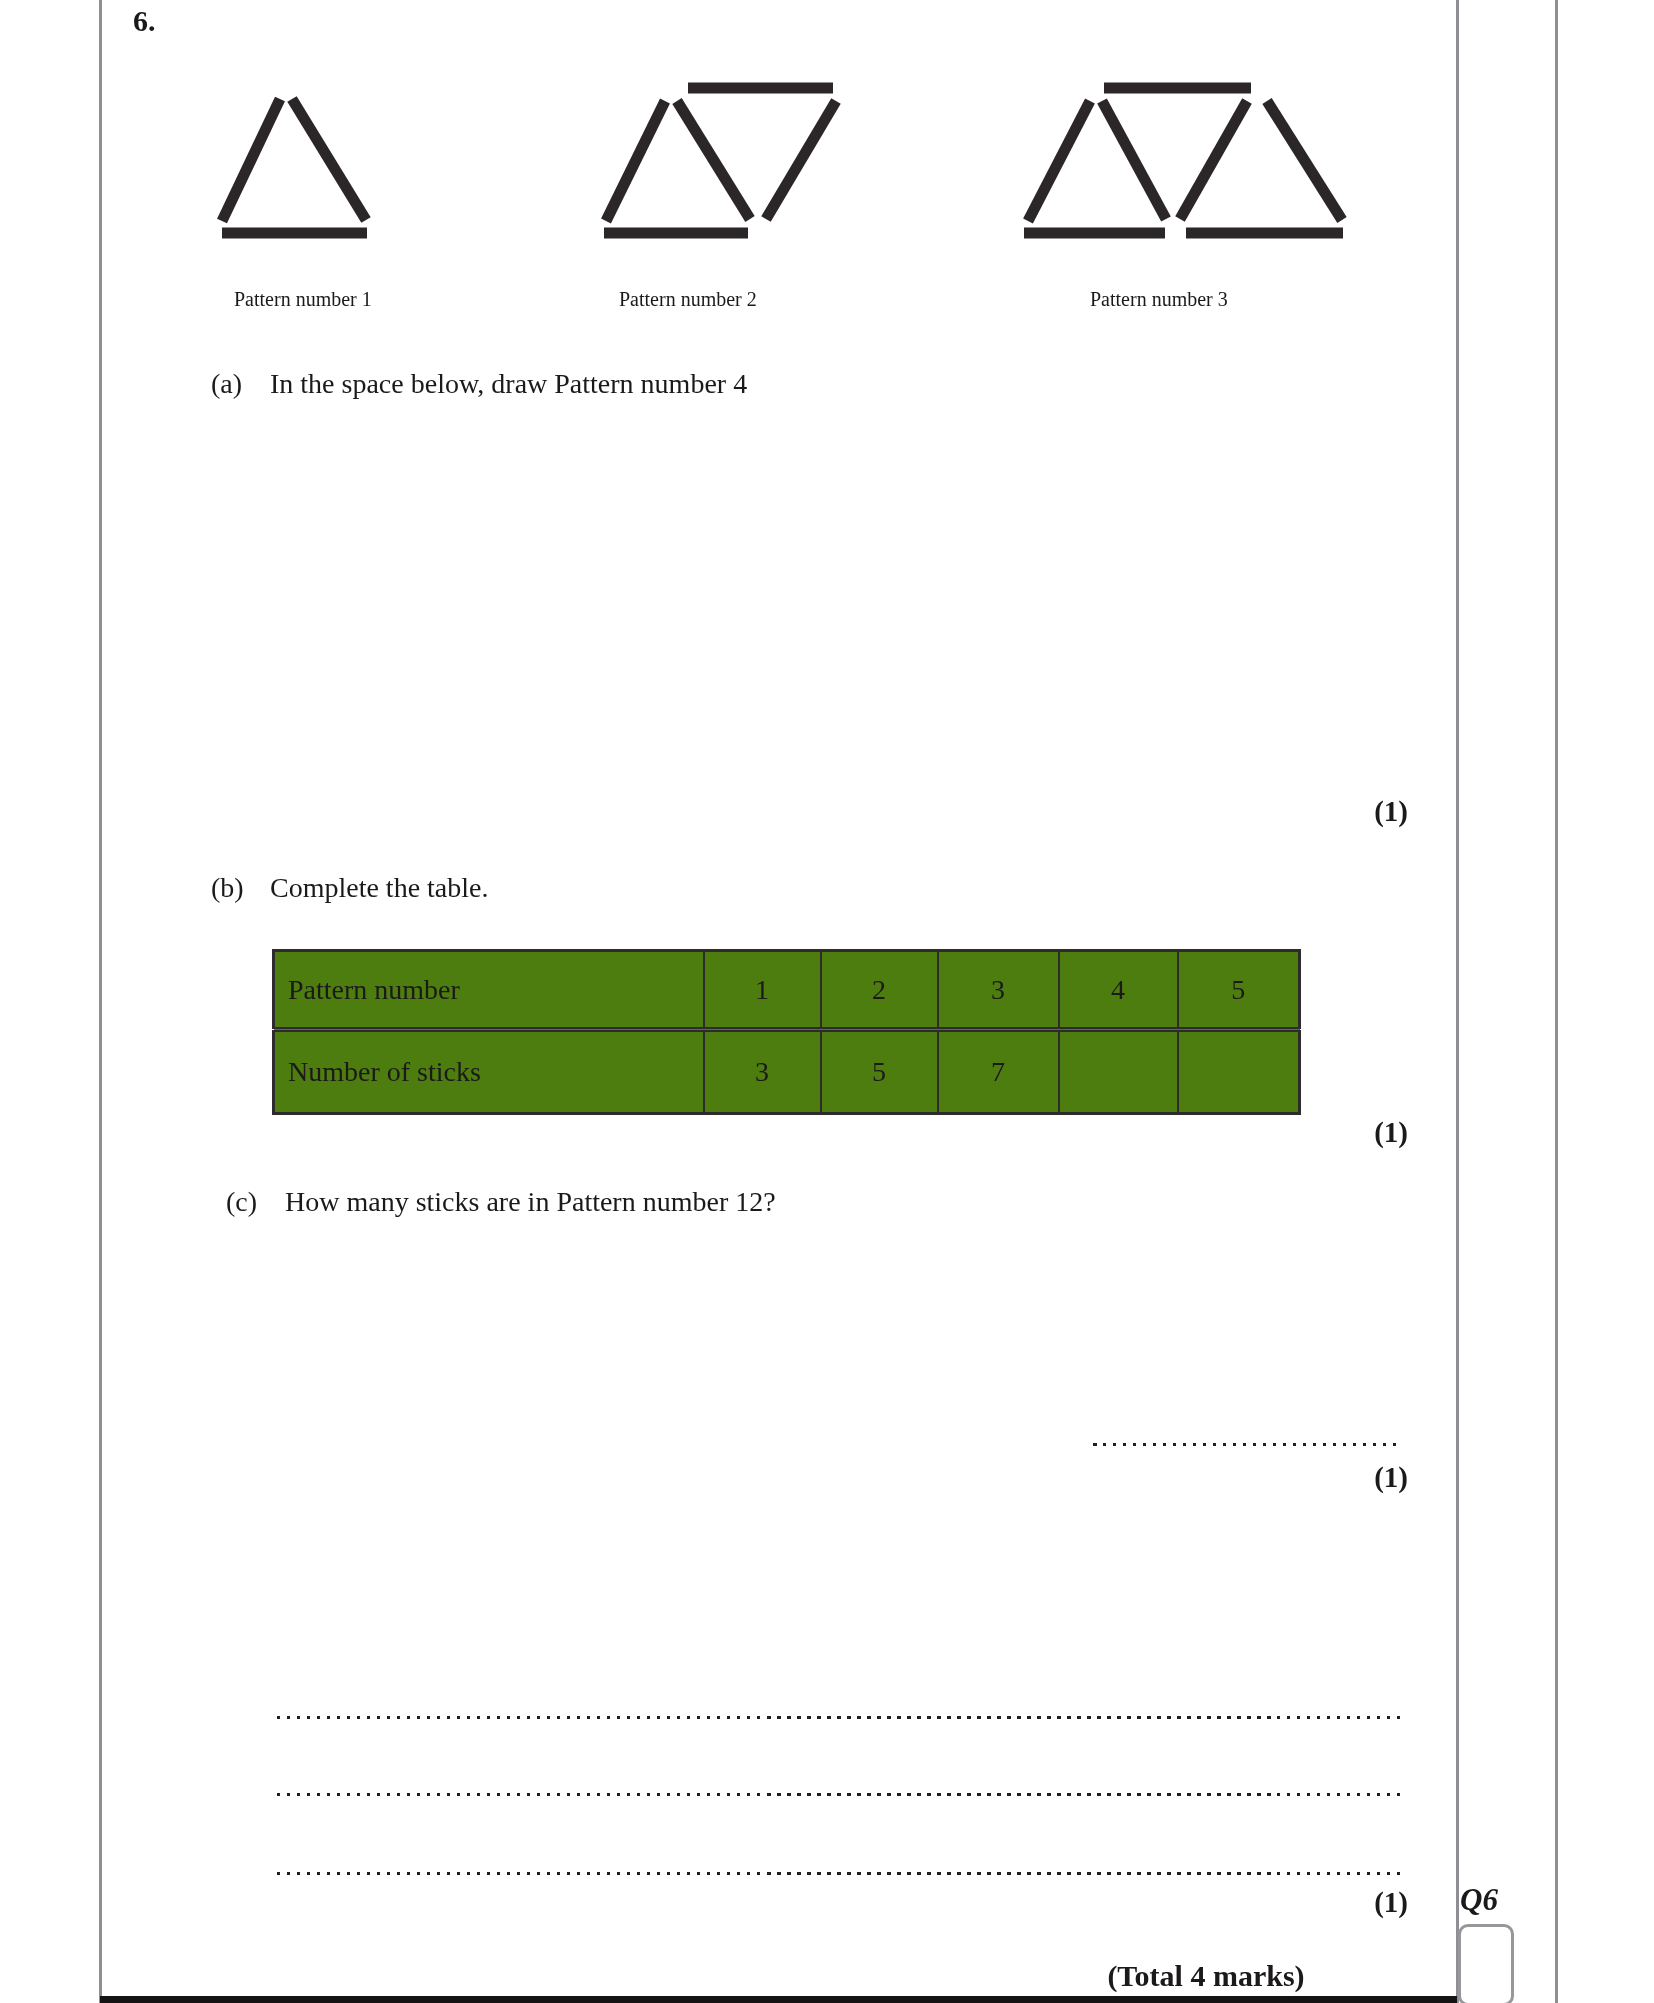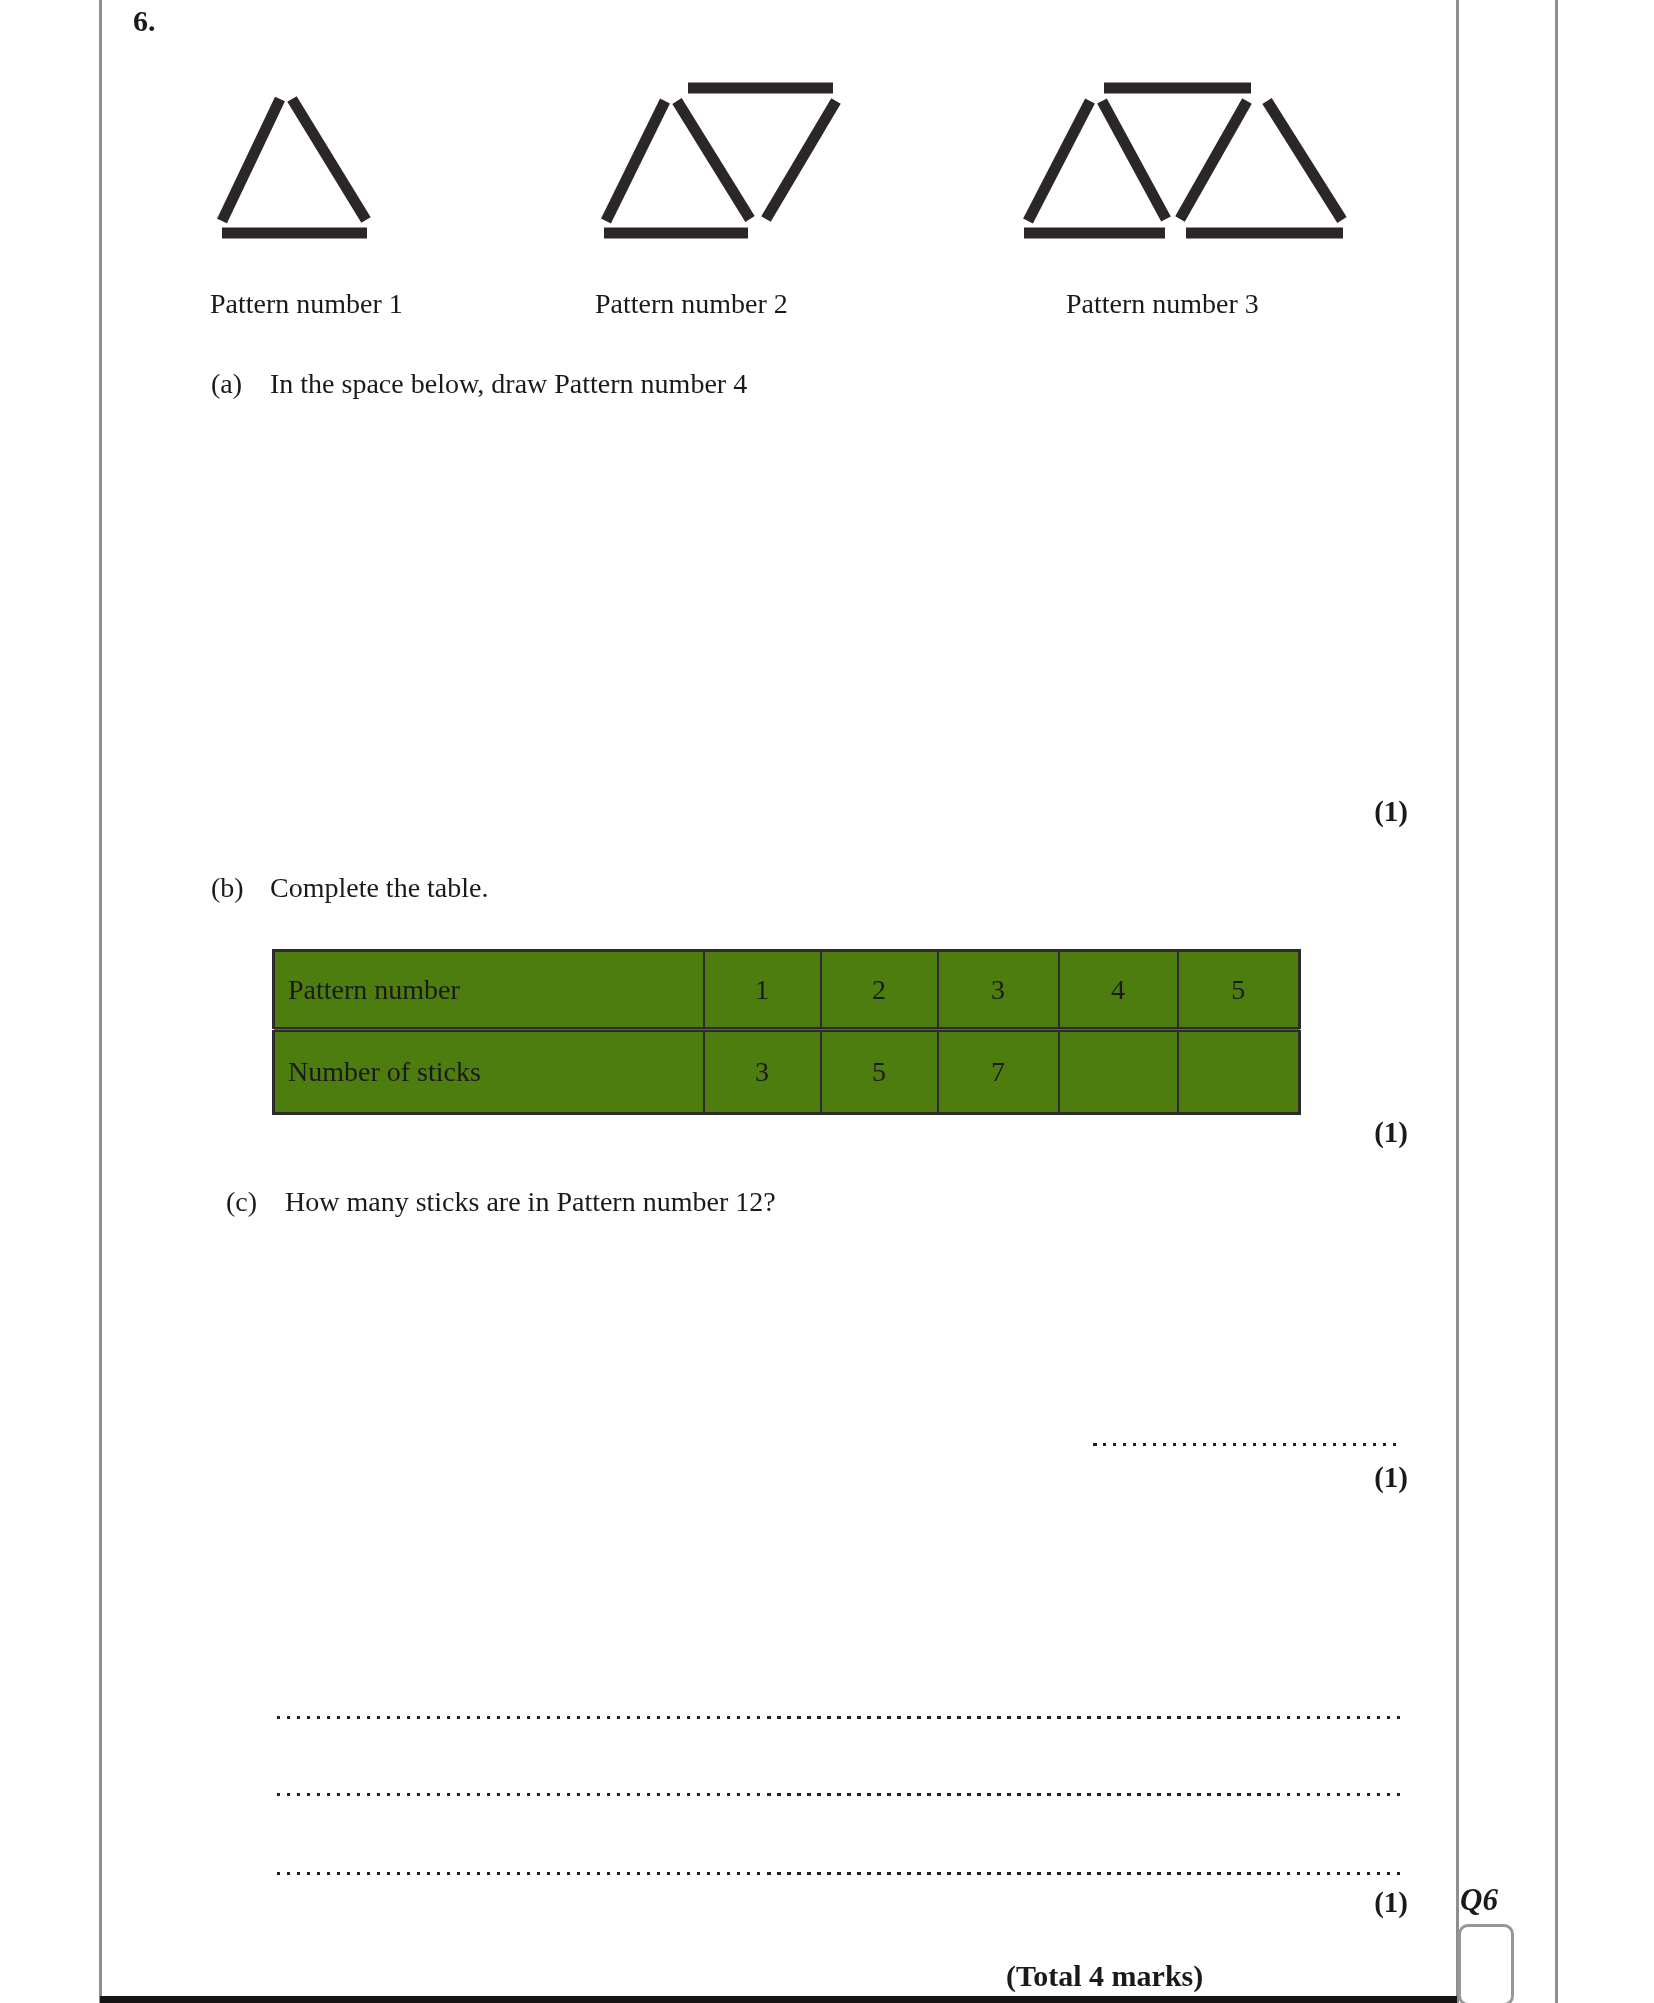--- a/index.html
+++ b/index.html
@@ -12,42 +12,42 @@
     overflow:hidden;
   }
   .abs{position:absolute;}
   .vrule{position:absolute;top:0;width:3px;height:2003px;background:#8e8e93;}
   .bottom-bar{position:absolute;left:100px;top:1996px;width:1357px;height:7px;background:#161314;}
   .qnum{font-weight:bold;font-size:30px;}
   .body-text{font-size:28px;white-space:nowrap;}
   .part{font-size:28px;white-space:nowrap;}
   .plabel{display:inline-block;min-width:44px;}
   .ptext{margin-left:15px;}
-  .pattern-label{position:absolute;font-size:28px;white-space:nowrap;}
+  .pattern-label{position:absolute;font-size:20px;white-space:nowrap;margin-left:24px;}
   .marks{position:absolute;left:1278px;width:130px;text-align:right;font-weight:bold;font-size:29px;}
   .dotline{position:absolute;height:4px;background:repeating-linear-gradient(90deg,#211e1f 0 3.5px,transparent 3.5px 10px);background-position:0 bottom;background-size:100% 3.5px;background-repeat:no-repeat;}
   .answer-space{position:absolute;left:211px;top:420px;width:1190px;height:360px;}
   table.ptable{
     position:absolute;left:272px;top:949px;
     border-collapse:collapse;
     border:3px solid #2e2b2c;
     table-layout:fixed;
   }
   table.ptable td{
     border:2px solid #2e2b2c;
     font-size:28px;
     background:#4d7c0f;
   }
   table.ptable tr.r1 td{border-bottom:5px double #2e2b2c;height:73px;}
   table.ptable tr.r2 td{height:78px;}
   td.lab{padding-left:13px;text-align:left;}
   td.num{text-align:center;}
   .qref{position:absolute;left:1460px;top:1882px;font-weight:bold;font-size:31px;font-style:italic;}
   .scorebox{position:absolute;left:1458px;top:1924px;width:50px;height:76px;border:3px solid #97979b;border-radius:10px;background:#fff;}
-  .total{position:absolute;left:1006px;top:1959px;width:400px;text-align:left;font-weight:bold;font-size:30px;white-space:nowrap;}
+  .total{position:absolute;left:1006px;top:1959px;width:400px;text-align:center;font-weight:bold;font-size:30px;white-space:nowrap;}
   #fig{position:absolute;left:0;top:0;pointer-events:none;}
 </style>
 </head>
 <body>
 
 <div class="page">
 
   <div class="vrule" style="left:99px"></div>
   <div class="vrule" style="left:1456px"></div>
   <div class="vrule" style="left:1555px"></div>

